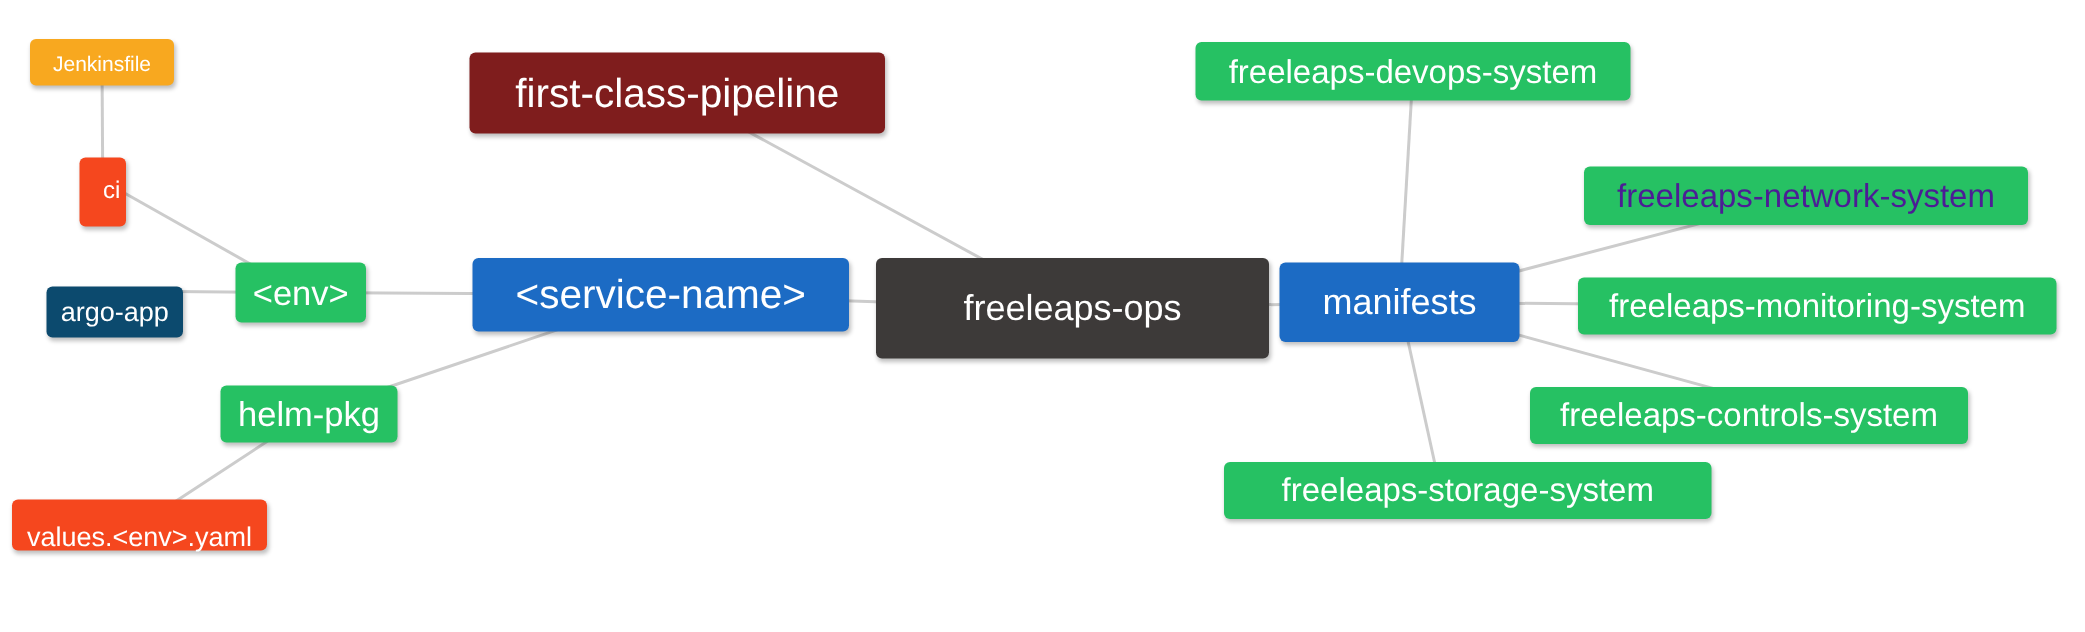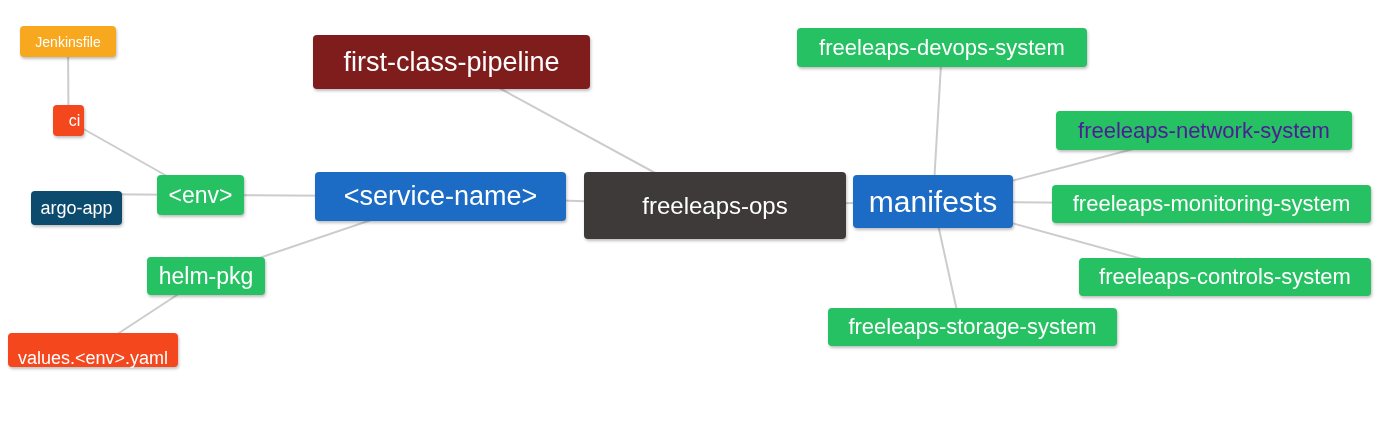--- a/index.html
+++ b/index.html
@@ -52,21 +52,21 @@
       <line x1="715" y1="205.5" x2="933" y2="201.5" stroke="#cccccc" stroke-width="2"></line>
       <line x1="933" y1="201.5" x2="942" y2="47.5" stroke="#cccccc" stroke-width="2"></line>
       <line x1="933" y1="201.5" x2="1204" y2="130.5" stroke="#cccccc" stroke-width="2"></line>
       <line x1="933" y1="201.5" x2="1211.5" y2="204" stroke="#cccccc" stroke-width="2"></line>
       <line x1="933" y1="201.5" x2="1208" y2="277" stroke="#cccccc" stroke-width="2"></line>
       <line x1="933" y1="201.5" x2="960.5" y2="327" stroke="#cccccc" stroke-width="2"></line>
     </svg>
 <div class="node" style="left: 20px; top: 26px; width: 96px; height: 31px; font-size: 14px; background: rgb(248, 168, 31); color: rgb(255, 255, 255);">
       <span>Jenkinsfile</span>
     </div>
-    <div class="node" style="left: 53px; top: 105px; width: 31px; height: 31px; font-size: 16px; background: rgb(245, 71, 30); color: rgb(255, 255, 255); padding-left: 12px;">
+    <div class="node" style="left: 53px; top: 105px; width: 31px; height: 46px; font-size: 16px; background: rgb(245, 71, 30); color: rgb(255, 255, 255); padding-left: 12px;">
       <span>ci</span>
     </div>
     <div class="node" style="left: 31px; top: 191px; width: 91px; height: 34px; font-size: 18px; background: #0c4a6e; color: rgb(255, 255, 255); justify-content: center;">
       <span>argo-app</span>
     </div>
     <div class="node" style="left: 157px; top: 175px; width: 87px; height: 40px; font-size: 23px; background: rgb(38, 193, 99); color: rgb(255, 255, 255);">
       <span>&lt;env&gt;</span>
     </div>
     <div class="node" style="left: 147px; top: 257px; width: 118px; height: 38px; font-size: 23px; background: rgb(38, 193, 99); color: rgb(255, 255, 255);">
       <span>helm-pkg</span>
@@ -76,31 +76,31 @@
     </div>
     <div class="node" style="left: 313px; top: 35px; width: 277px; height: 54px; font-size: 27px; background: #7f1d1d; color: rgb(255, 255, 255);">
       <span>first-class-pipeline</span>
     </div>
     <div class="node" style="left: 315px; top: 172px; width: 251px; height: 49px; font-size: 27px; background: rgb(28, 107, 196); color: rgb(255, 255, 255);">
       <span>&lt;service-name&gt;</span>
     </div>
     <div class="node" style="left: 584px; top: 172px; width: 262px; height: 67px; font-size: 24px; background: rgb(61, 58, 57); color: rgb(255, 255, 255);">
       <span>freeleaps-ops</span>
     </div>
-    <div class="node" style="left: 853px; top: 175px; width: 160px; height: 53px; font-size: 30px; background: rgb(28, 107, 196); color: rgb(255, 255, 255);">
+    <div class="node" style="left: 853px; top: 175px; width: 160px; height: 53px; font-size: 24px; background: rgb(28, 107, 196); color: rgb(255, 255, 255);">
       <span>manifests</span>
     </div>
     <div class="node" style="left: 797px; top: 28px; width: 290px; height: 39px; font-size: 22px; background: rgb(38, 193, 99); color: rgb(255, 255, 255); text-align: right;">
       <span>freeleaps-devops-system</span>
     </div>
     <div class="node" style="left: 1056px; top: 111px; width: 296px; height: 39px; font-size: 22px; background: rgb(38, 193, 99); color: #4c1d95;">
       <span>freeleaps-network-system</span>
     </div>
     <div class="node" style="left: 1052px; top: 185px; width: 319px; height: 38px; font-size: 22px; background: rgb(38, 193, 99); color: rgb(255, 255, 255);">
       <span>freeleaps-monitoring-system</span>
     </div>
-    <div class="node" style="left: 1079px; top: 258px; width: 292px; height: 38px; font-size: 22px; background: rgb(38, 193, 99); color: rgb(255, 255, 255);">
+    <div class="node" style="left: 1020px; top: 258px; width: 292px; height: 38px; font-size: 22px; background: rgb(38, 193, 99); color: rgb(255, 255, 255);">
       <span>freeleaps-controls-system</span>
     </div>
-    <div class="node" style="left: 816px; top: 308px; width: 289px; height: 38px; font-size: 22px; background: rgb(38, 193, 99); color: rgb(255, 255, 255); margin-left: 12px;">
+    <div class="node" style="left: 816px; top: 308px; width: 325px; height: 38px; font-size: 22px; background: rgb(38, 193, 99); color: rgb(255, 255, 255);">
       <span>freeleaps-storage-system</span>
     </div>
   </div>
 
 </body></html>

